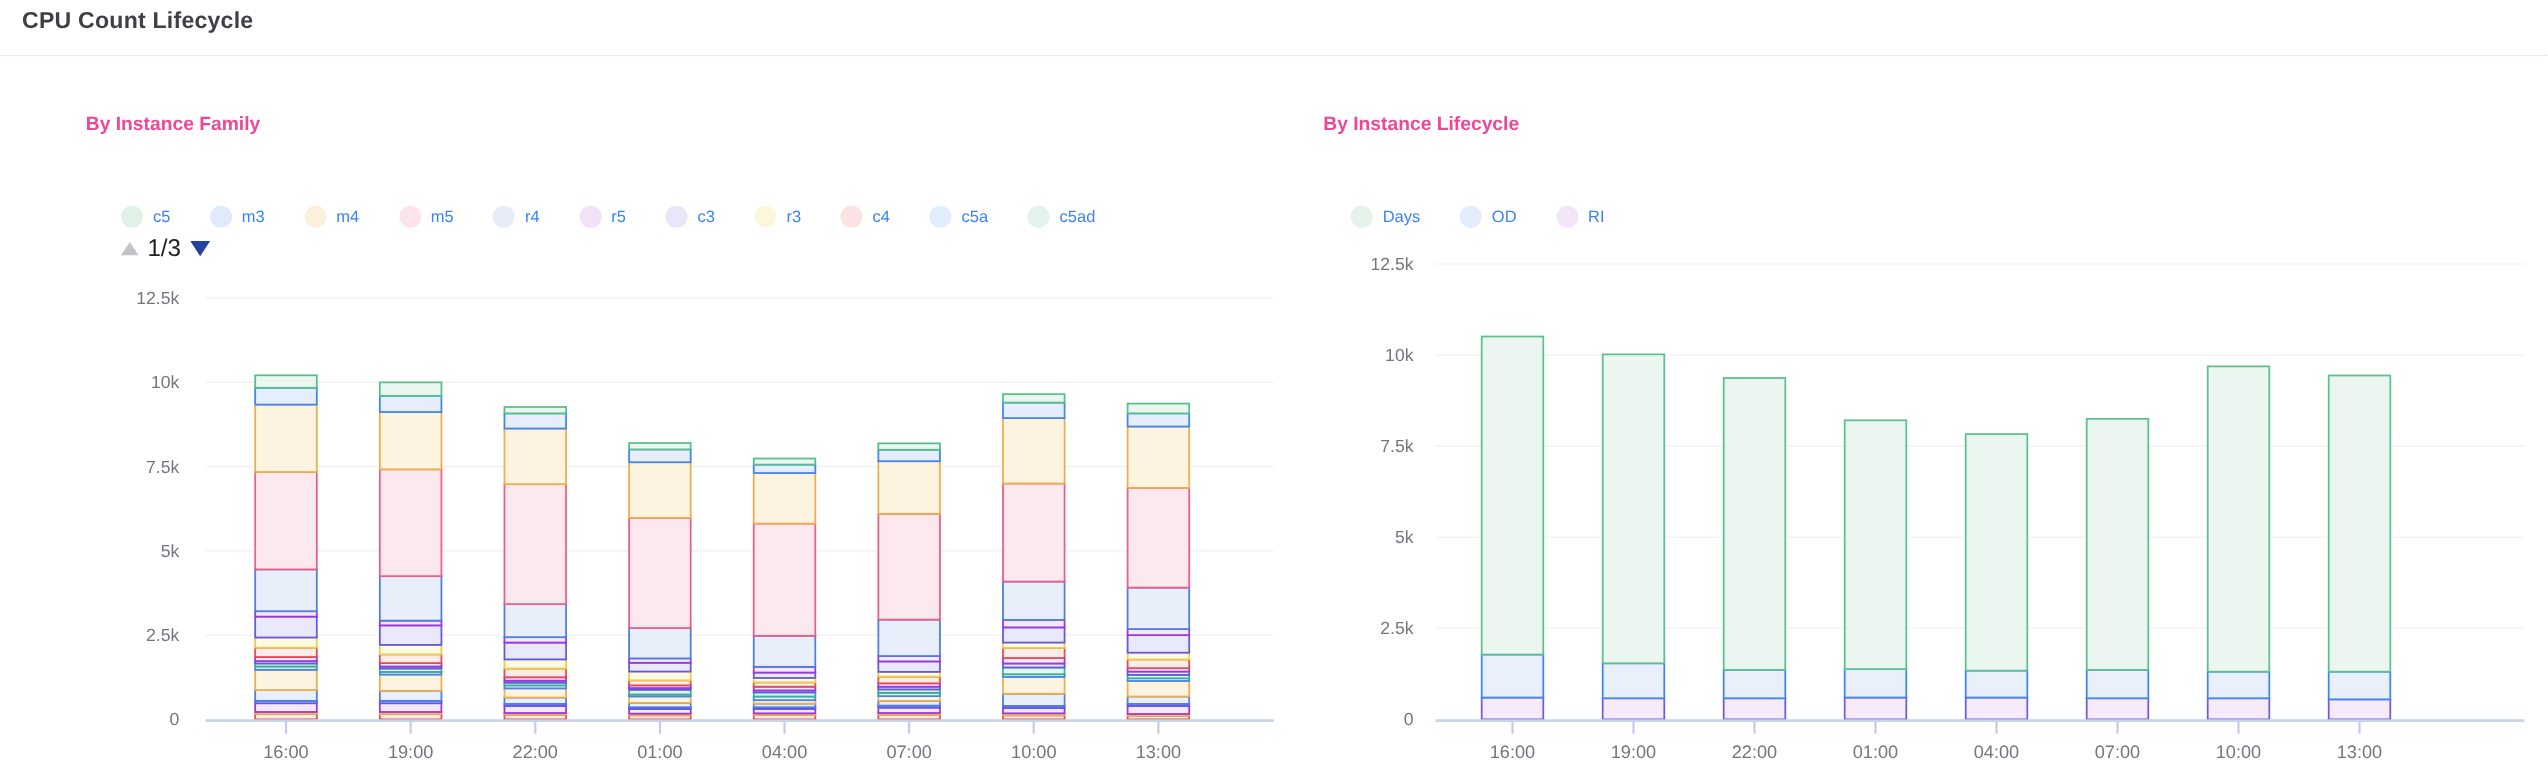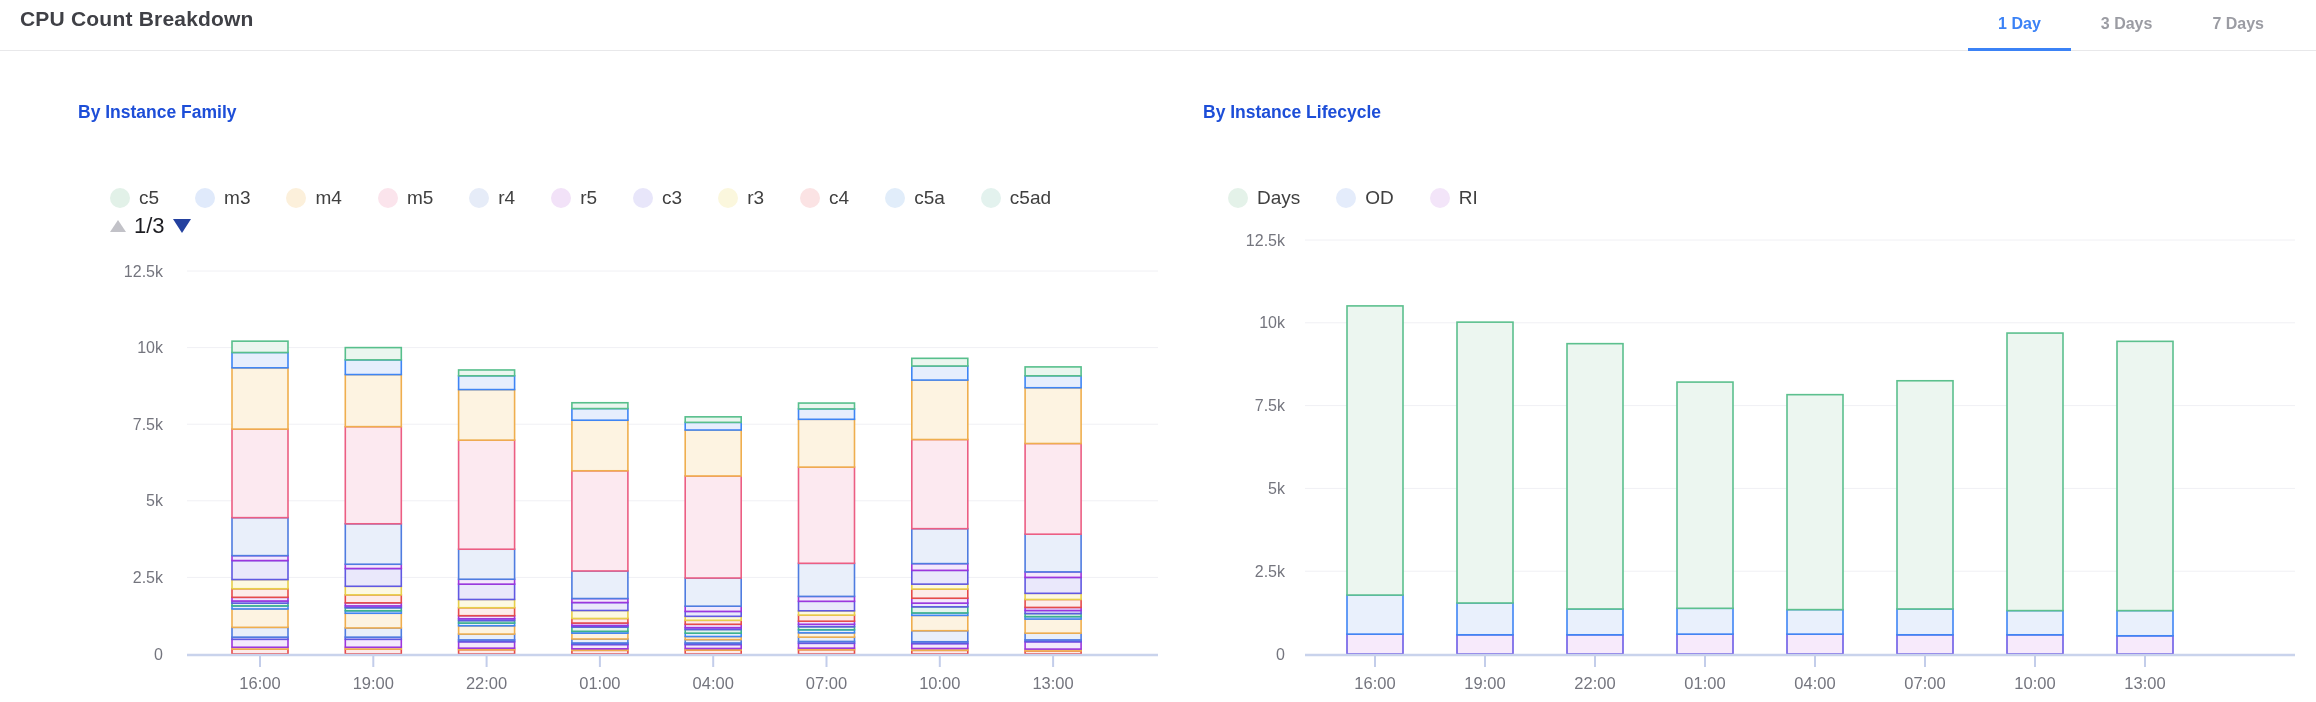--- a/index.html
+++ b/index.html
@@ -8,51 +8,46 @@
   header{position:absolute;left:0;top:0;width:2316px;height:50px;border-bottom:1px solid #e8e8ea;background:#fff;}
   h1{position:absolute;left:20px;top:7px;margin:0;font-size:21px;font-weight:600;color:#3f4046;letter-spacing:.2px;}
   .tabs{position:absolute;right:22px;top:0;height:51px;display:flex;}
   .tab{background:none;border:none;outline:none;cursor:pointer;height:51px;padding:0 30px;
        font-family:inherit;font-size:16px;font-weight:700;color:#9b9ca3;border-bottom:3px solid transparent;box-sizing:border-box;}
   .tab.active{color:#3b82f6;border-bottom-color:#3b82f6;}
   main{position:absolute;left:0;top:50px;width:2316px;height:652px;}
   section.chart{position:absolute;top:0;height:652px;}
   .chart-left{left:0;width:1165px;}
   .chart-right{left:1195px;width:1121px;}
-  h2{position:absolute;margin:0;top:52px;font-size:17.5px;font-weight:700;color:#1d4ed8;}
+  h2{position:absolute;margin:0;top:52px;font-size:17.5px;font-weight:700;color:#ec4899;}
   .chart-left h2{left:78px;}
   .chart-right h2{left:8px;}
   .legend{position:absolute;top:137px;display:flex;align-items:center;}
   .chart-left .legend{left:110px;}
   .chart-right .legend{left:33px;}
   .legend-item{display:flex;align-items:center;margin-right:36px;cursor:pointer;}
   .dot{width:20px;height:20px;border-radius:50%;margin-right:9px;flex:0 0 auto;}
-  .legend-label{font-size:19px;color:#404040;}
+  .legend-label{font-size:15px;color:#3b82f6;}
   .pager{position:absolute;left:110px;top:164px;display:flex;align-items:center;height:24px;}
   .tri-up{width:0;height:0;border-left:8px solid transparent;border-right:8px solid transparent;
           border-bottom:12px solid #c2c2c8;margin-right:8px;cursor:pointer;}
   .pager-text{font-size:22px;color:#1d1d22;}
   .tri-down{width:0;height:0;border-left:9px solid transparent;border-right:9px solid transparent;
             border-top:14px solid #24419f;margin-left:8px;cursor:pointer;}
   svg{position:absolute;left:0;display:block;}
   #svg-0{top:200px;}
   #svg-1{top:180px;}
   text{font-family:"Liberation Sans","DejaVu Sans",sans-serif;}
 </style>
 </head>
 <body>
 
 <div class="page">
   <header>
-    <h1>CPU Count Breakdown</h1>
-    <nav class="tabs">
-        <button class="tab active">1 Day</button>
-        <button class="tab">3 Days</button>
-        <button class="tab">7 Days</button>
-      </nav>
+    <h1>CPU Count Lifecycle</h1>
   </header>
   <main>
     <section class="chart chart-left">
       <h2>By Instance Family</h2>
       <div class="legend">
           <span class="legend-item">
             <span class="dot" style="background: rgb(226, 241, 232);"></span>
             <span class="legend-label">c5</span>
           </span>
           <span class="legend-item">

